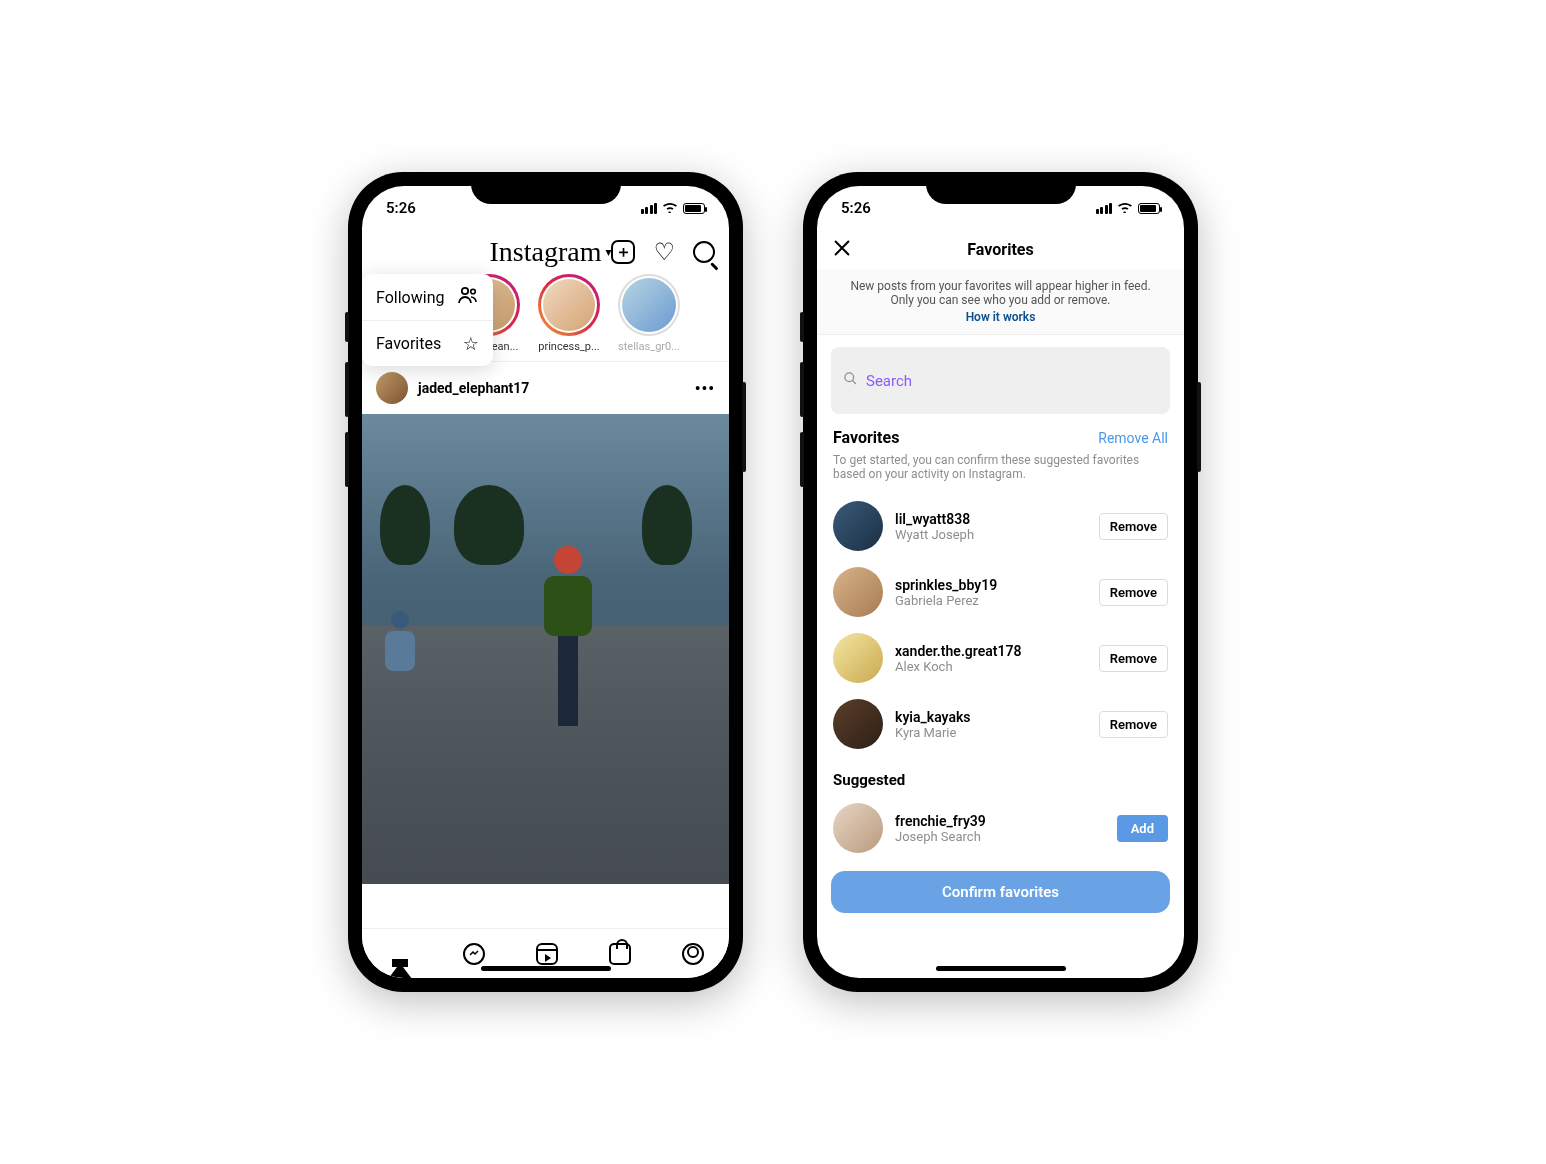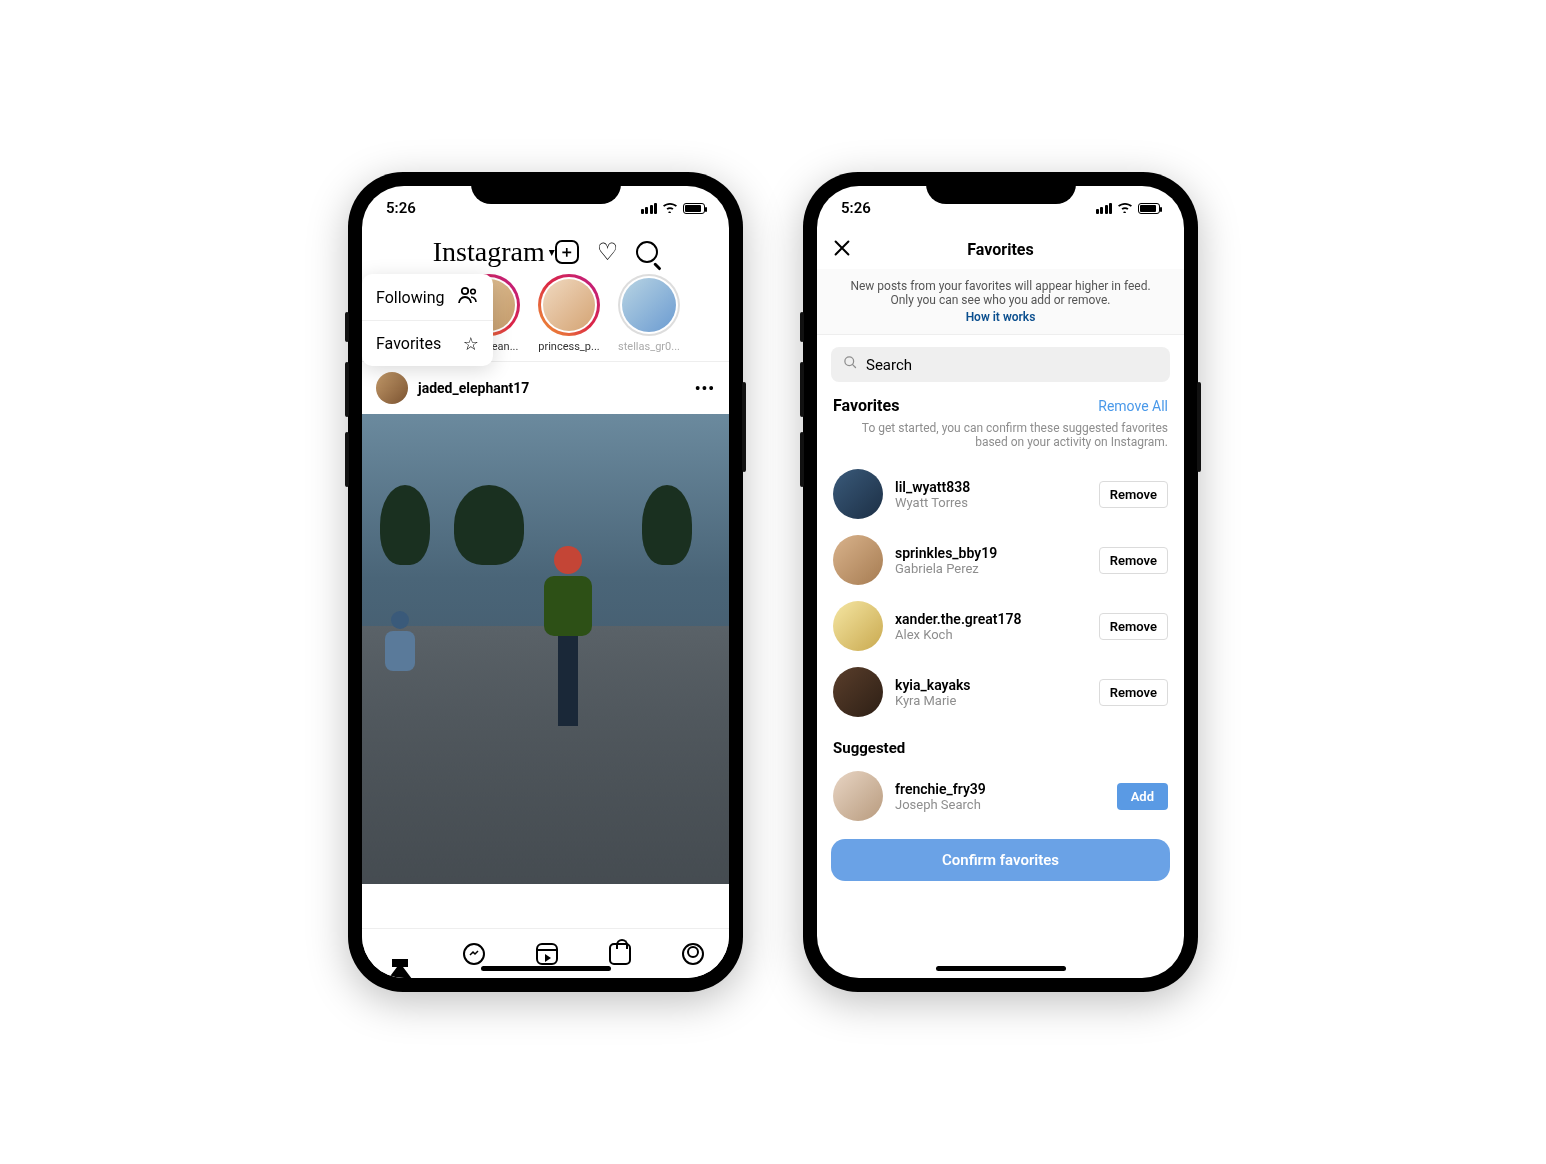--- a/index.html
+++ b/index.html
@@ -36,21 +36,21 @@
 .sig-bars span:nth-child(3){height:9px;}
 .sig-bars span:nth-child(4){height:11px;}
 .wifi{font-size:14px;}
 .batt{width:22px;height:11px;border:1.5px solid #000;border-radius:3px;position:relative;}
 .batt::after{content:"";position:absolute;right:-3px;top:3px;width:2px;height:5px;background:#000;border-radius:1px;}
 .batt::before{content:"";position:absolute;left:1px;top:1px;bottom:1px;width:16px;background:#000;border-radius:1px;}
 
 .home-indicator{position:absolute;bottom:7px;left:50%;transform:translateX(-50%);width:130px;height:5px;background:#000;border-radius:3px;}
 
 
-.app-header{display:flex;align-items:center;justify-content:center;padding:6px 14px 6px 14px;}
+.app-header{display:flex;align-items:center;justify-content:flex-end;padding:6px 14px 6px 14px;}
 .logo-wrap{display:flex;align-items:center;gap:4px;}
 .logo{font-family:"Brush Script MT","Segoe Script",cursive;font-size:28px;font-weight:500;}
 .chev{font-size:12px;}
 .header-icons{display:flex;gap:18px;align-items:center;}
 .icon-sq{width:24px;height:24px;border:2px solid #000;border-radius:7px;display:flex;align-items:center;justify-content:center;font-size:16px;font-weight:700;}
 .heart-icon{font-size:24px;}
 .search-icon{width:22px;height:22px;border:2.5px solid #000;border-radius:50%;position:relative;}
 .search-icon::after{content:"";position:absolute;bottom:-6px;right:-6px;width:9px;height:2.5px;background:#000;transform:rotate(45deg);border-radius:2px;}
 
 .stories-row{display:flex;gap:10px;padding:0 12px 8px;position:relative;}
@@ -90,26 +90,26 @@
 .prof-ic{width:22px;height:22px;border:2px solid #000;border-radius:50%;display:flex;align-items:center;justify-content:center;}
 .prof-ic::before{content:"";width:8px;height:8px;border:2px solid #000;border-radius:50%;position:relative;top:-2px;}
 
 
 .fav-header{display:flex;align-items:center;justify-content:center;padding:10px 14px;position:relative;}
 .fav-header .close{position:absolute;left:14px;}
 .close svg{width:22px;height:22px;}
 .fav-title{font-weight:700;font-size:16px;}
 .info-block{background:#fafafa;text-align:center;padding:10px 30px;font-size:12px;color:#555;border-bottom:1px solid #eee;}
 .info-block .link{color:#0b4f8f;font-weight:600;margin-top:3px;display:block;}
-.search-field{margin:12px 14px 8px;background:#efefef;border-radius:8px;padding:8px 12px;color:#000000;font-size:15px;display:flex;gap:8px;align-items:center;}
+.search-field{margin:12px 14px 8px;background:#efefef;border-radius:8px;padding:24px 12px;color:#8b5cf6;font-size:15px;display:flex;gap:8px;align-items:center;}
 .search-field .mag{font-size:15px;}
 .section-row{display:flex;align-items:center;justify-content:space-between;padding:6px 16px 2px;}
 .section-title{font-weight:700;font-size:16px;}
 .remove-all{color:#4a99e9;font-size:14px;}
-.hint{color:#8e8e8e;font-size:12px;padding:4px 16px 12px;text-align:right;}
+.hint{color:#8e8e8e;font-size:12px;padding:4px 16px 12px;}
 .list{padding:0 16px;}
 .row{display:flex;align-items:center;gap:12px;padding:8px 0;}
 .row-av{width:50px;height:50px;border-radius:50%;flex-shrink:0;}
 .row-txt{flex:1;min-width:0;}
 .row-user{font-weight:600;font-size:14px;}
 .row-name{color:#8e8e8e;font-size:13px;}
 .btn-outline{border:1px solid #dbdbdb;background:#fff;border-radius:4px;padding:5px 10px;font-size:13px;font-weight:600;}
 .btn-primary{background:#5a9ae4;color:#fff;border:none;border-radius:4px;padding:6px 14px;font-size:13px;font-weight:600;}
 .sugg-title{font-weight:700;font-size:15px;padding:14px 16px 6px;}
 .confirm-btn{margin:10px 14px;background:#6aa2e6;color:#fff;font-weight:600;font-size:15px;text-align:center;padding:12px;border-radius:14px;}
@@ -326,21 +326,21 @@
       <span class="section-title">Favorites</span>
       <span class="remove-all">Remove All</span>
     </div>
     <div class="hint">To get started, you can confirm these suggested favorites based on your activity on Instagram.</div>
 
     <div class="list">
       <div class="row">
         <div class="row-av av av-f"></div>
         <div class="row-txt">
           <div class="row-user">lil_wyatt838</div>
-          <div class="row-name">Wyatt Torres</div>
+          <div class="row-name">Wyatt Joseph</div>
         </div>
         <button class="btn-outline">Remove</button>
       </div>
       <div class="row">
         <div class="row-av av av-g"></div>
         <div class="row-txt">
           <div class="row-user">sprinkles_bby19</div>
           <div class="row-name">Gabriela Perez</div>
         </div>
         <button class="btn-outline">Remove</button>

